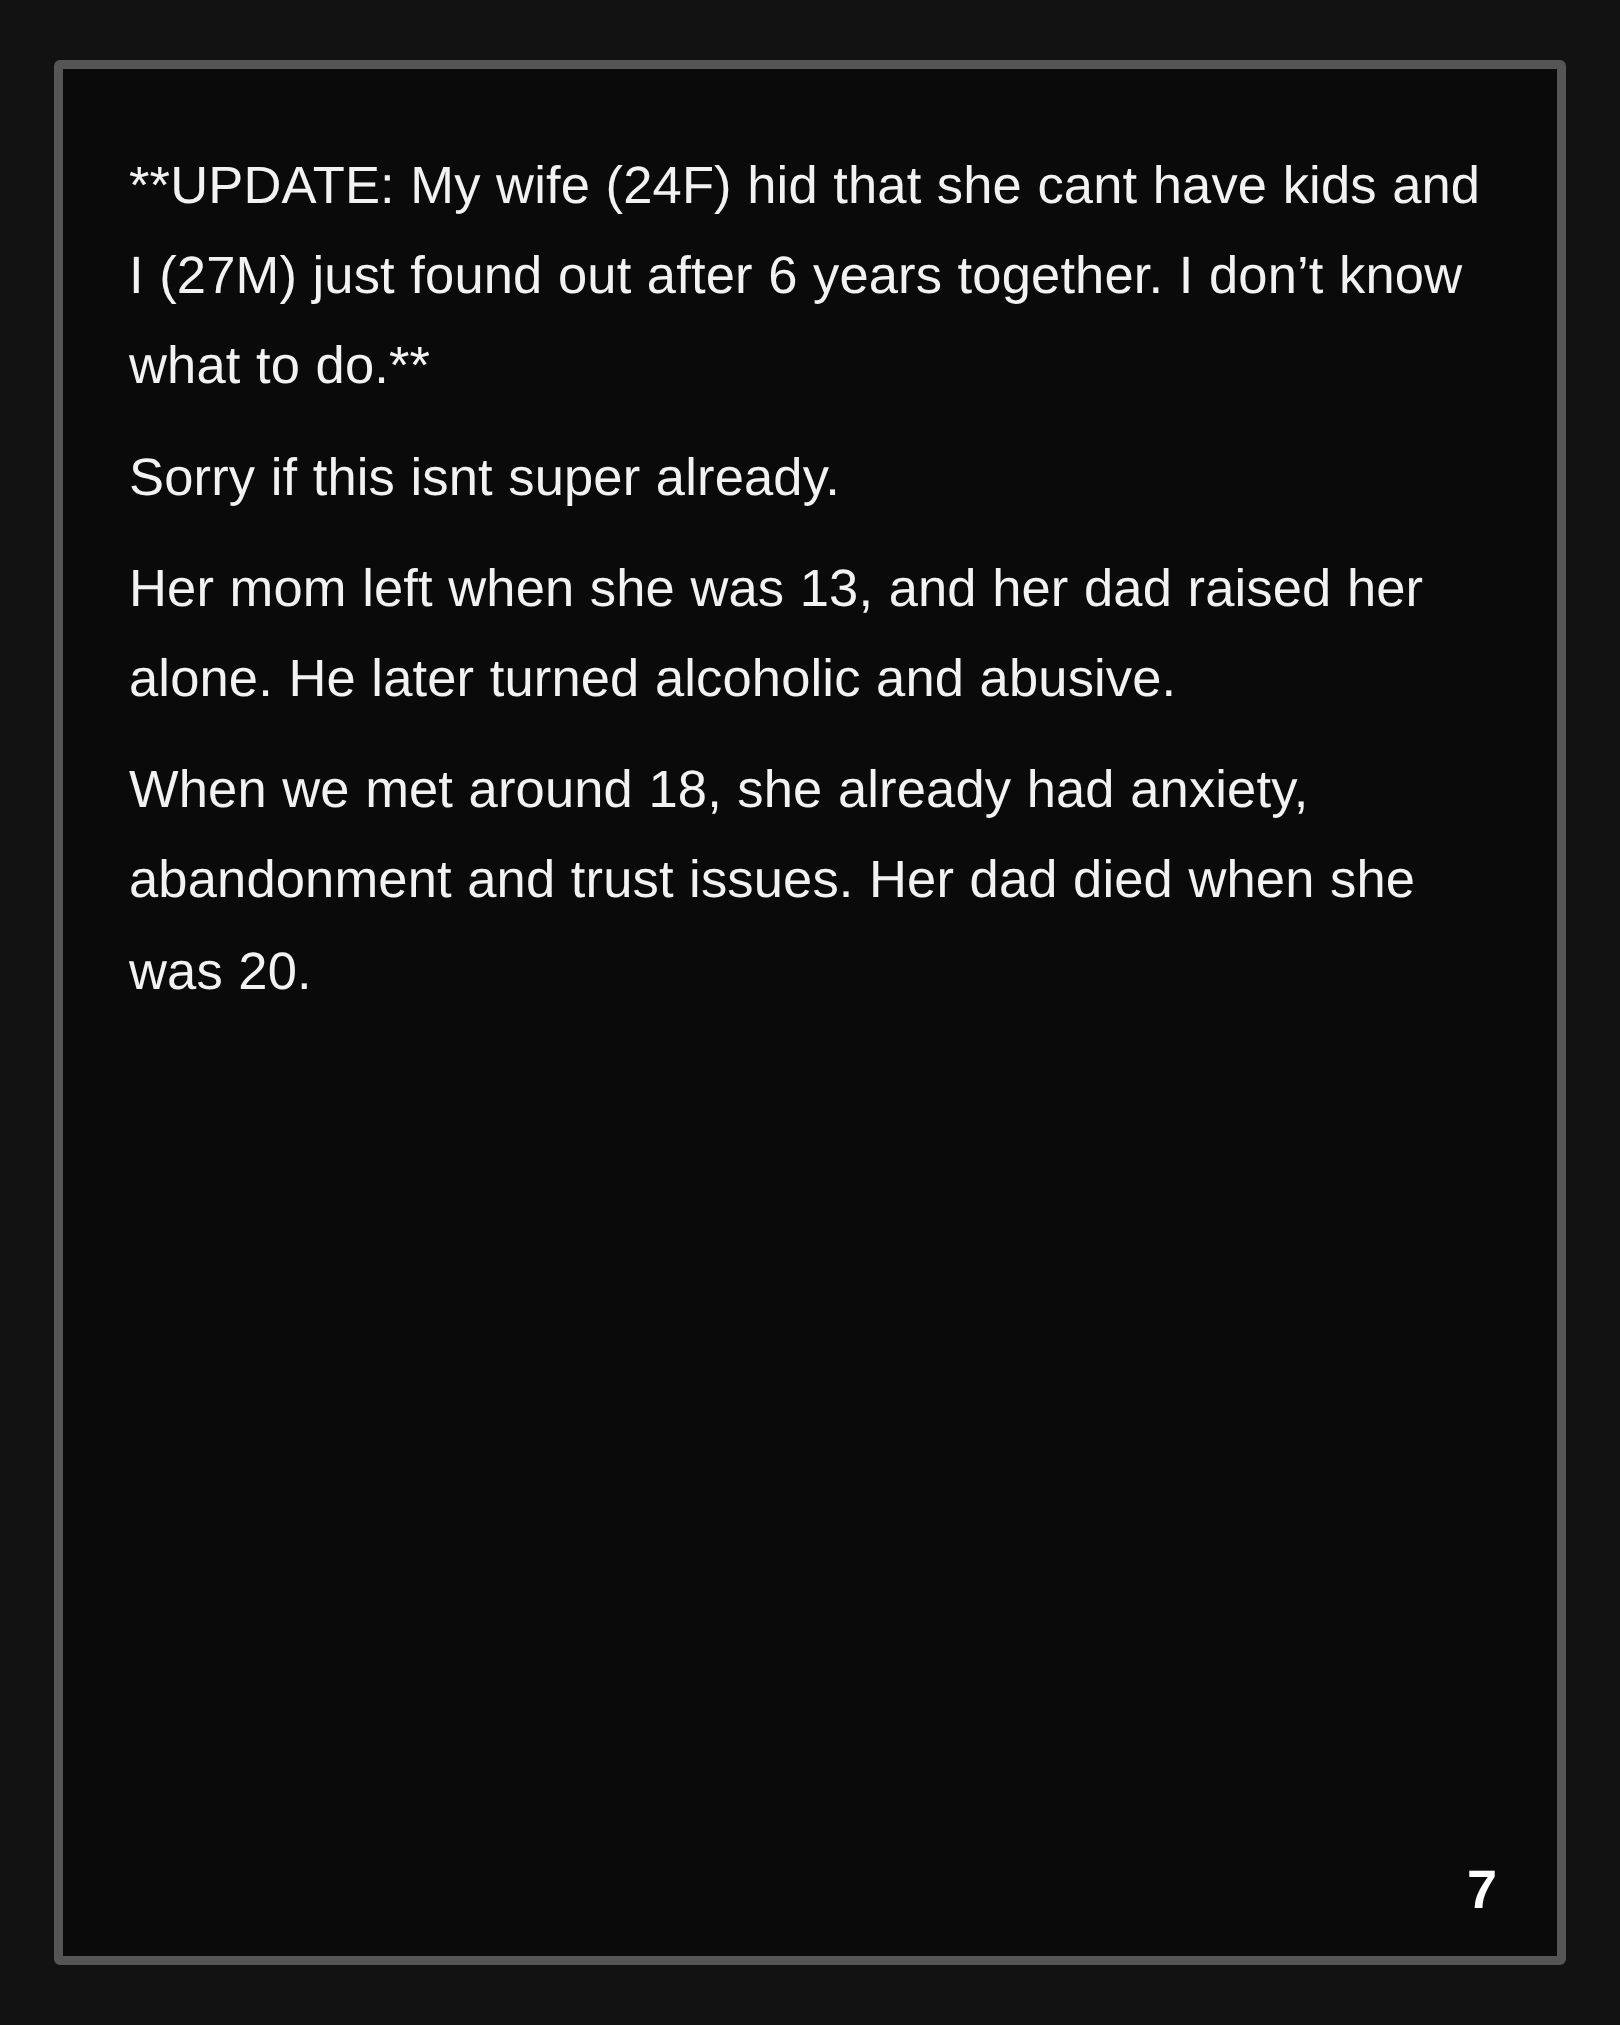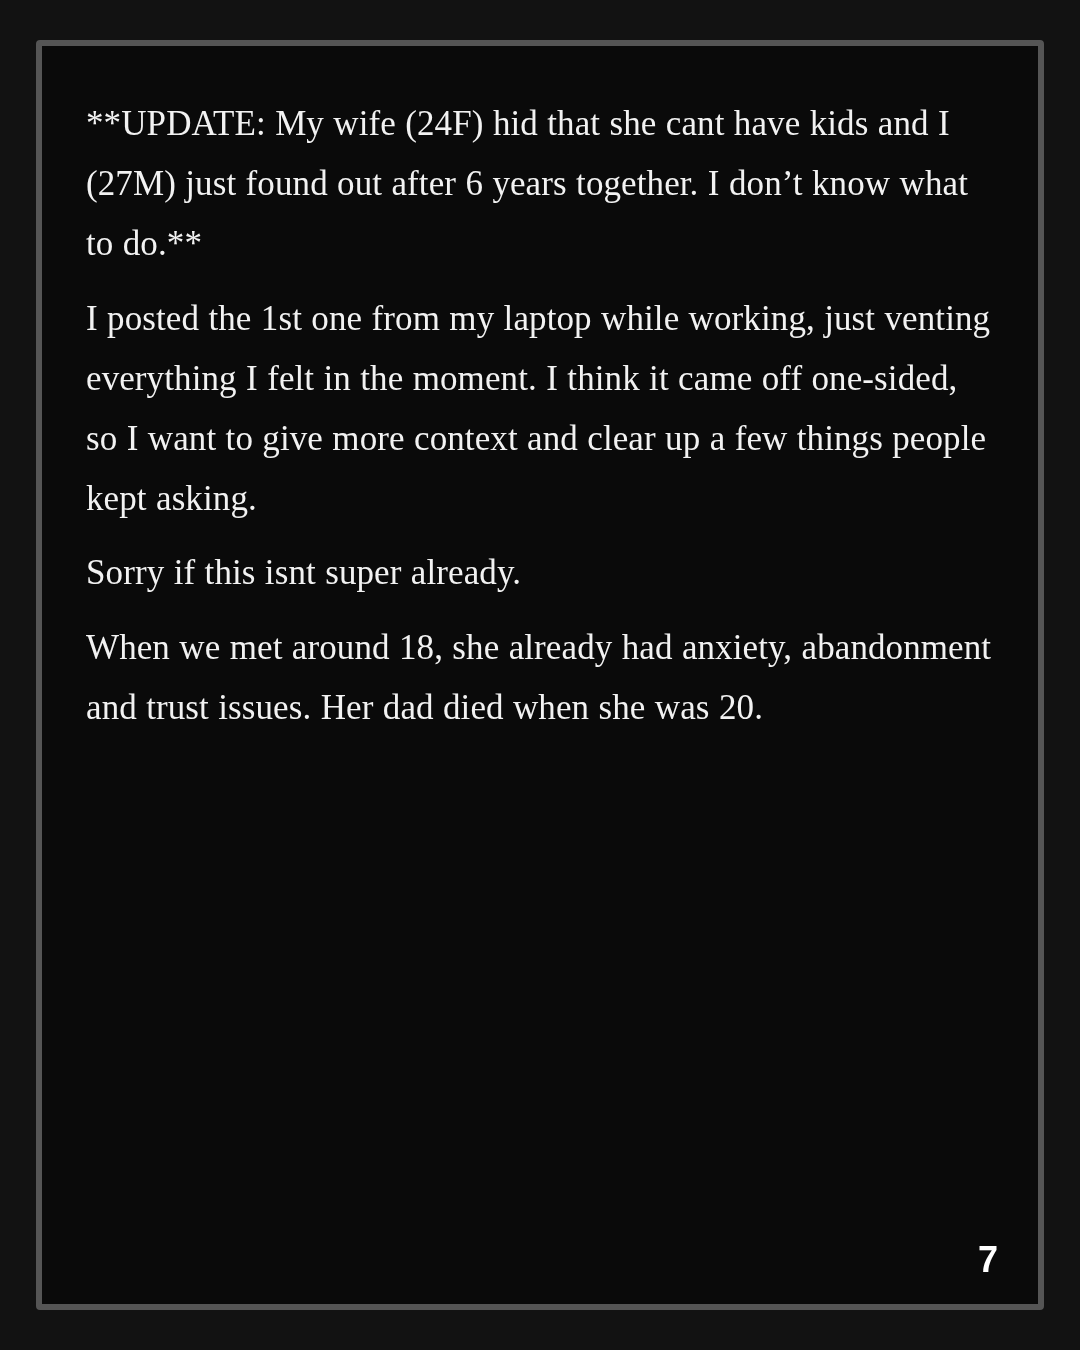--- a/index.html
+++ b/index.html
@@ -36,21 +36,20 @@
   .body-text {
     flex: 1 1 auto;
   }
   .para {
     color: #f2f2f2;
     font-size: 35px;
     line-height: 1.72;
     margin: 0 0 14px 0;
     letter-spacing: 0.1px;
     word-spacing: 0.5px;
-    font-family: Liberation Serif, serif;
   }
   .para:last-child {
     margin-bottom: 0;
   }
   .page-number {
     position: absolute;
     right: 40px;
     bottom: 26px;
     color: #ffffff;
     font-size: 36px;
@@ -58,19 +57,19 @@
     line-height: 1;
   }
 </style>
 </head>
 <body>
 
 <div class="slide">
   <div class="card">
     <div class="body-text">
       <p class="para">**UPDATE: My wife (24F) hid that she cant have kids and I (27M) just found out after 6 years together. I don’t know what to do.**</p>
-      <p class="para">I posted the 1st one from my laptop while working, just venting everything I felt in the moment. I think it came off one-sided, so I want to give more context and clear up a few things people kept asking.</p>
       <p class="para">Sorry if this isnt super already.</p>
+      <p class="para">Her mom left when she was 13, and her dad raised her alone. He later turned alcoholic and abusive.</p>
       <p class="para">When we met around 18, she already had anxiety, abandonment and trust issues. Her dad died when she was 20.</p>
     </div>
     <div class="page-number">7</div>
   </div>
 </div>
 
 </body></html>

